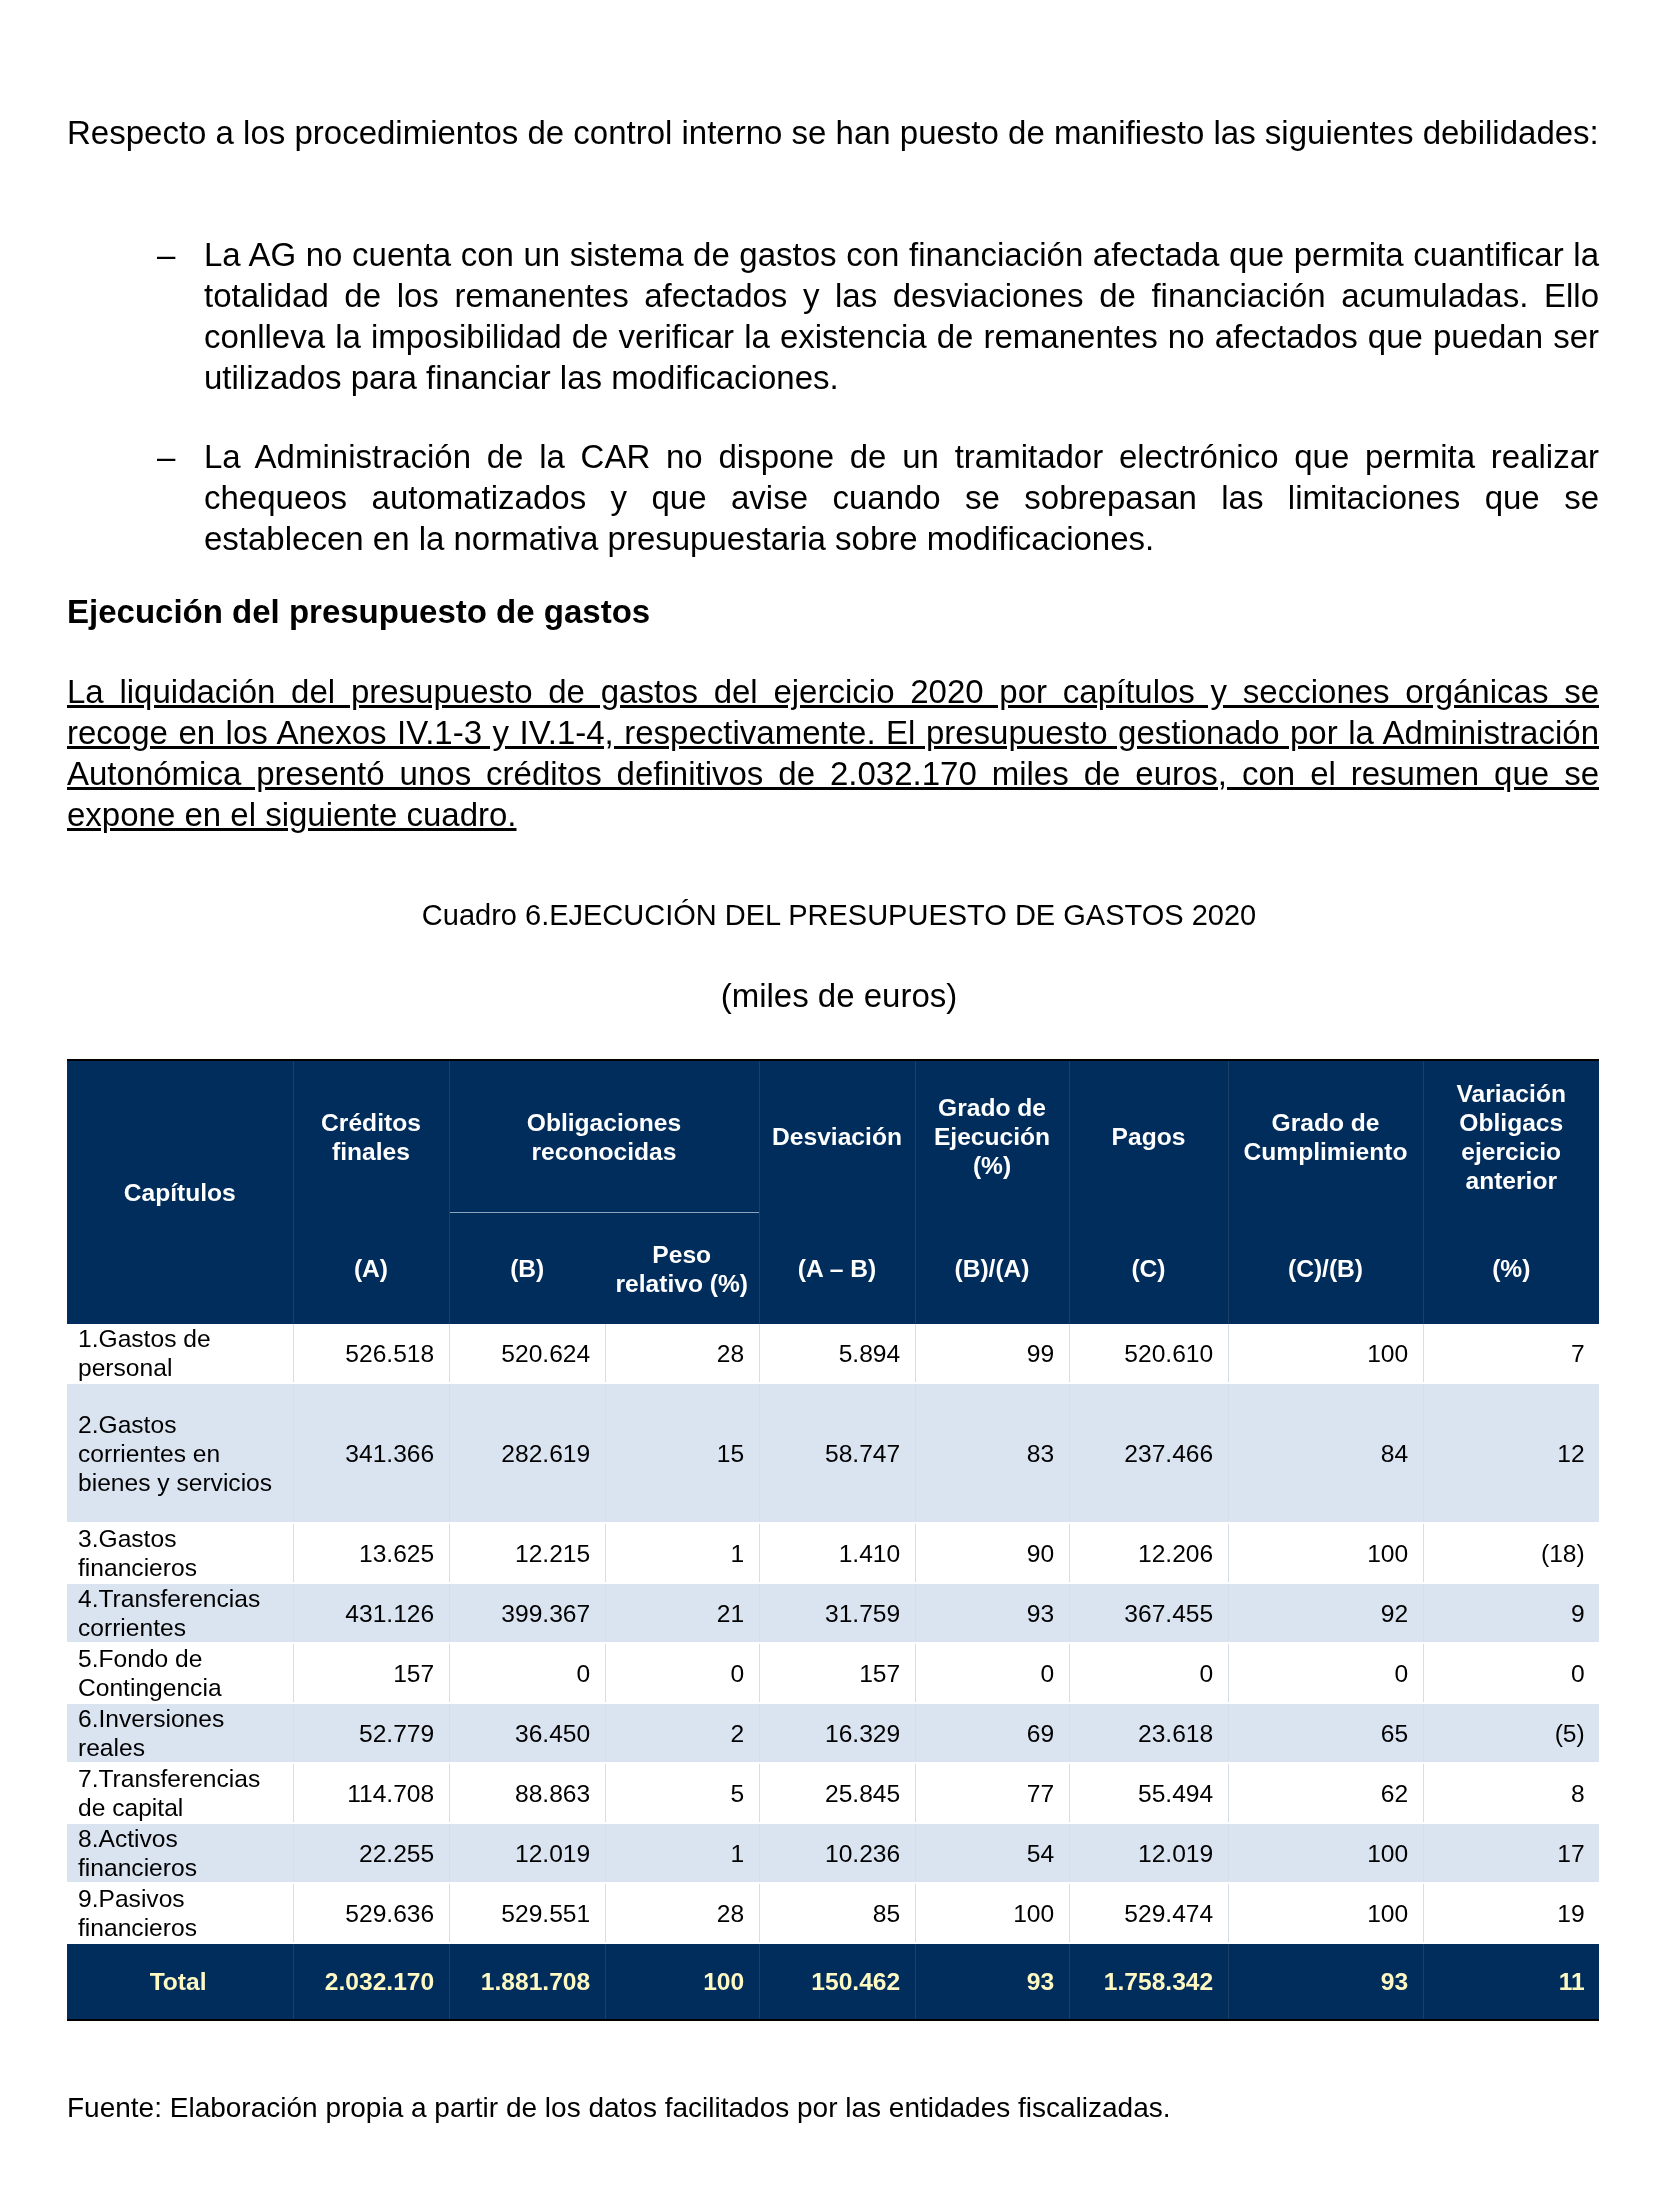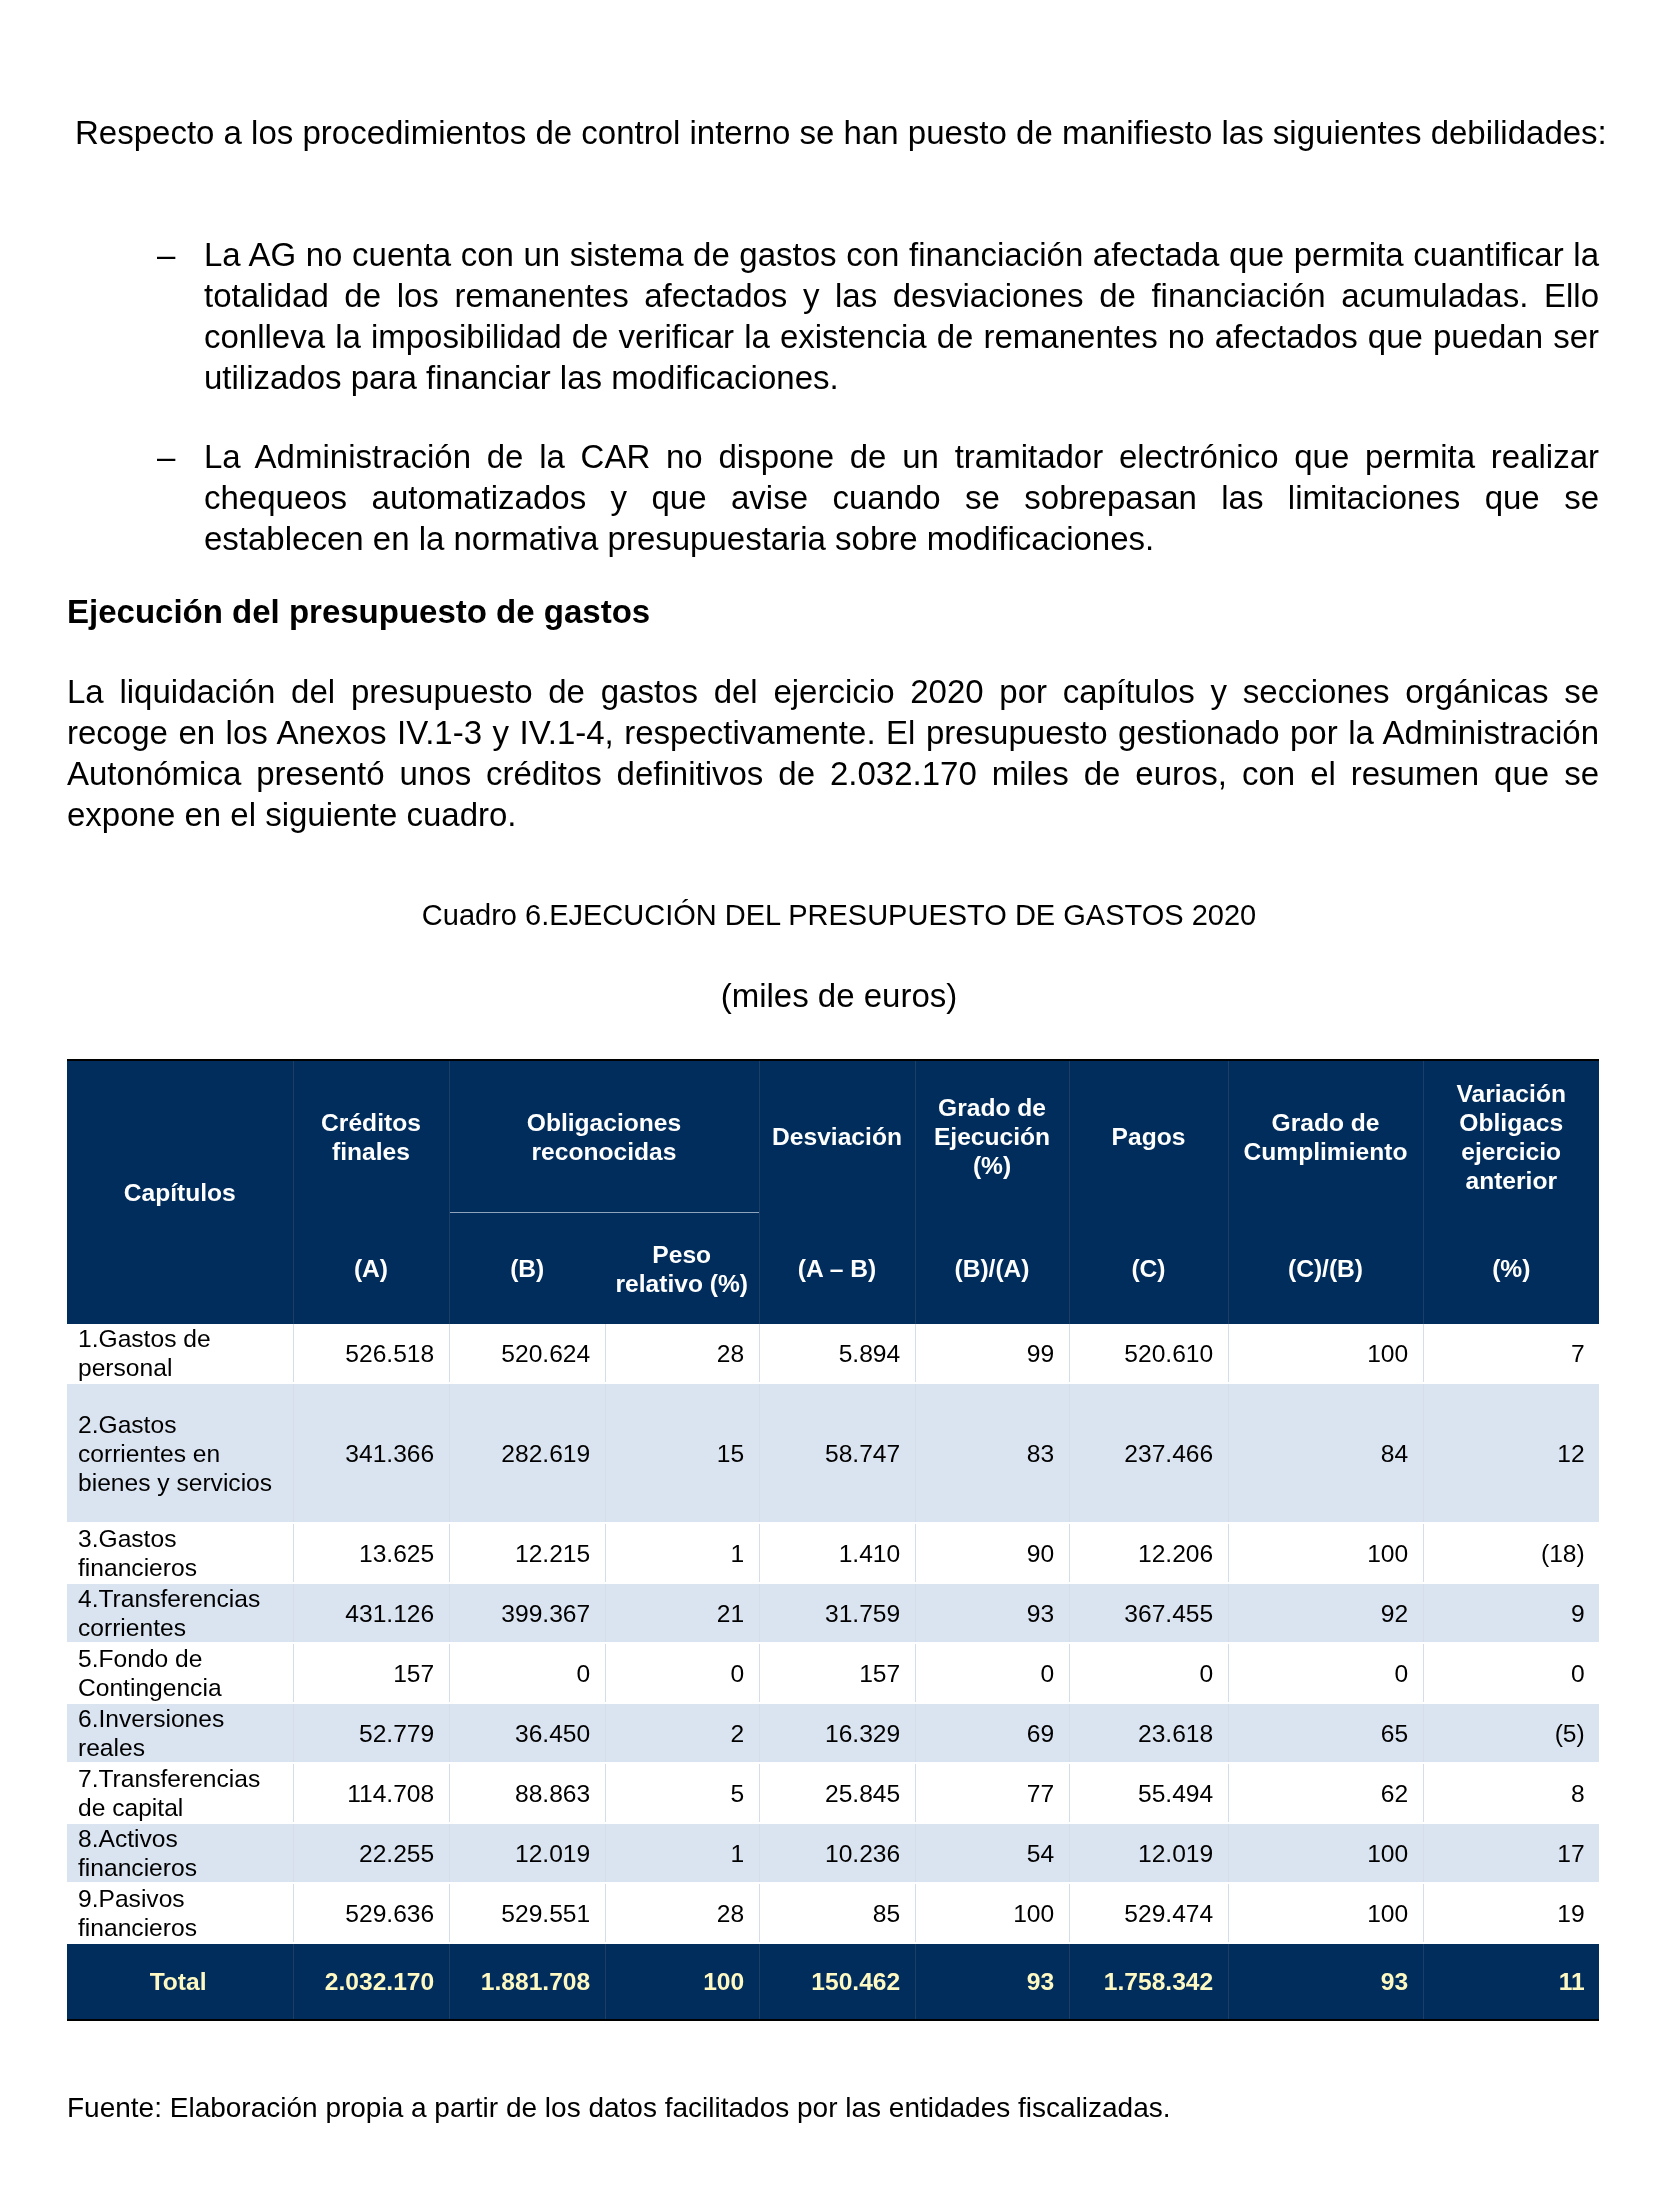--- a/index.html
+++ b/index.html
@@ -1,28 +1,28 @@
 <!DOCTYPE html>
 <html style="font-size:12.7px"><head>
 <meta charset="utf-8">
 <style>
   html, body { margin: 0; padding: 0; background: #ffffff; }
   body { width: 1666px; height: 2205px; position: relative; overflow: hidden;
          font-family: "Liberation Sans", sans-serif; color: #000; }
   .page { position: absolute; left: 67px; top: 0; width: 1532px; }
   .para { font-size: 33px; line-height: 41px; text-align: justify; text-align-last: left; margin: 0; }
-  #p1 { position: absolute; top: 112px; left: 8px; width: 1532px; }
+  #p1 { position: absolute; top: 112px; left: 0; width: 1532px; }
   .bullet { position: absolute; left: 0; width: 1532px; }
   .bullet .dash { position: absolute; left: 90px; top: 0; font-size: 33px; line-height: 41px; }
   .bullet .btext { position: absolute; left: 137px; width: 1395px; }
   #b1 { top: 234px; }
   #b2 { top: 436px; }
   #heading { position: absolute; top: 591px; left: 0; font-size: 33px; line-height: 41px;
              font-weight: bold; margin: 0; text-align: right; }
-  #p2 { position: absolute; top: 671px; left: 0; width: 1532px; }
+  #p2 { position: absolute; top: 671px; left: 0; width: 1532px; text-decoration: underline; }
   #table-title { position: absolute; top: 889px; left: 0; width: 1532px; text-align: center;
                  font-size: 29px; line-height: 41px; font-weight: normal; margin: 6px; }
   #table-units { position: absolute; top: 969px; left: 0; width: 1532px; text-align: center;
                  font-size: 33px; line-height: 41px; margin: 6px; }
 
   table.budget { position: absolute; top: 1059px; left: 0; width: 1532px; border-collapse: collapse;
                  table-layout: fixed; font-size: 24.6px; }
   table.budget col.c0 { width: 226px; }
   table.budget col.c1 { width: 156px; }
   table.budget col.c2 { width: 156px; }

